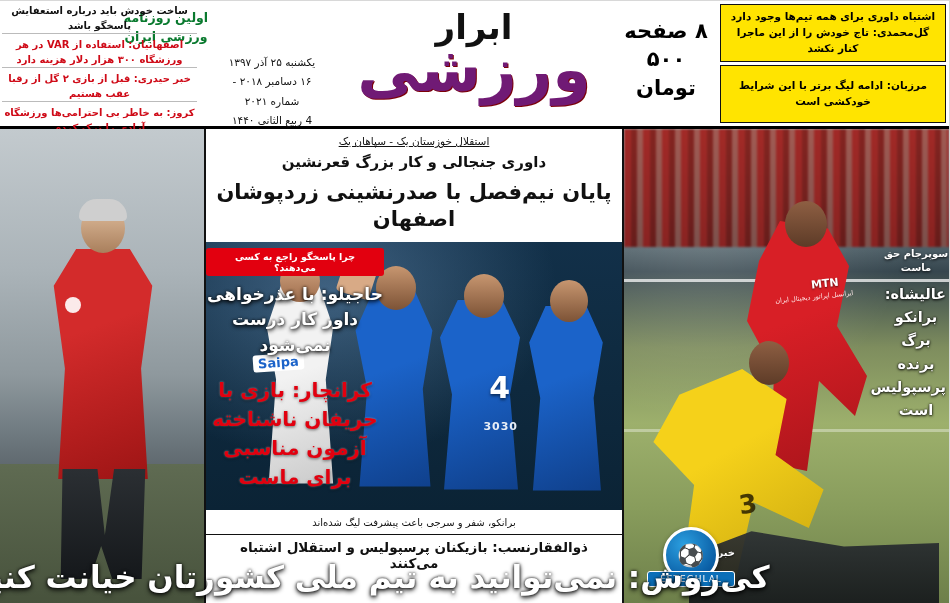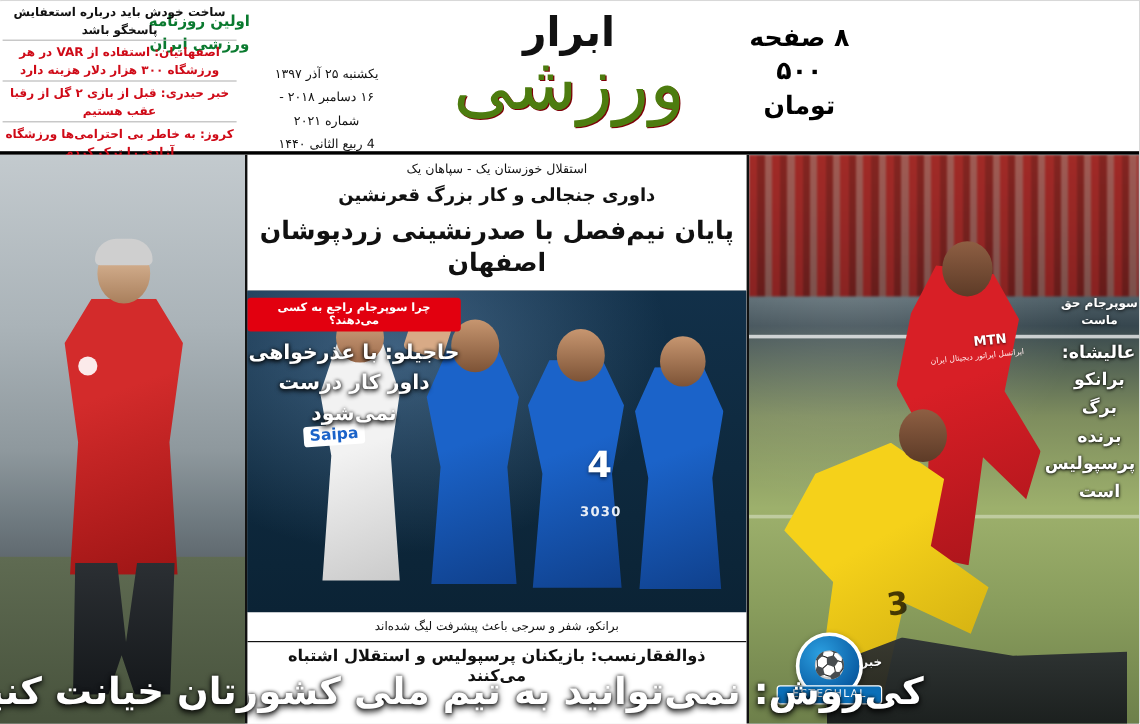--- a/index.html
+++ b/index.html
@@ -58,21 +58,21 @@
     width: 290px; height: 120px;
     text-align: center;
     direction: rtl;
   }
   .mh-logo .abrar {
     font-size: 34px; font-weight: bold; color: #111;
     letter-spacing: -1px;
     margin-top: 4px;
   }
   .mh-logo .varzeshi {
-    font-size: 62px; font-weight: normal; color: #4d7c0f;
+    font-size: 62px; font-weight: bold; color: #701a75;
     line-height: 0.92;
     letter-spacing: -3px;
     text-shadow: 1px 1px 0 #7d0008;
     margin-top: -6px;
   }
 
   .mh-date {
     position: absolute; top: 52px; right: 622px;
     width: 110px;
     text-align: center;
@@ -241,20 +241,21 @@
     position: absolute; top: 0; right: 325px;
     width: 420px; height: 475px;
     background: #ffffff;
     border-right: 2px solid #111;
     border-left: 2px solid #111;
     overflow: hidden;
   }
   .c-kicker {
     text-align: center; font-size: 10.5px; color: #111;
     padding-top: 6px;
+    text-decoration: underline;
   }
   .c-sub {
     text-align: center; font-size: 15px; font-weight: bold; color: #111;
     padding: 6px 6px 0;
   }
   .c-head {
     text-align: center; font-size: 21px; font-weight: bold; color: #111;
     padding: 8px 6px 8px;
     line-height: 1.3;
   }
@@ -416,20 +417,25 @@
     direction: rtl;
   }
 </style>
 </head>
 <body>
 
 <div class="page">
 
   <div class="masthead">
 
+    <div class="mh-left-col">
+      <div class="yellow-box">اشتباه داوری برای همه تیم‌ها وجود دارد
+گل‌محمدی: تاج خودش را از این ماجرا کنار نکشد</div>
+      <div class="yellow-box">مرزبان: ادامه لیگ برتر با این شرایط خودکشی است</div>
+    </div>
 
     <div class="mh-pages">
       <div class="big">۸ صفحه</div>
       <div class="big">۵۰۰ تومان</div>
     </div>
 
     <div class="mh-logo">
       <div class="abrar">ابرار</div>
       <div class="varzeshi">ورزشی</div>
     </div>
@@ -497,22 +503,23 @@
           <div class="bf-head h1"></div>
           <div class="blue-fig bf2"></div>
           <div class="bf-head h2"></div>
           <div class="num4">4</div>
           <div class="num3030">3030</div>
           <div class="blue-fig bf3"></div>
           <div class="bf-head h3"></div>
         </div>
 
         <div class="overlay-left">
-          <div class="ov-badge">چرا سوپرجام راجع به کسی می‌دهند؟</div>
+          <div class="ov-badge">چرا پاسخگو راجع به کسی می‌دهند؟</div>
           <div class="ov-white">حاجیلو: با عذرخواهی داور کار درست نمی‌شود</div>
+          <div class="ov-red">کرانچار: بازی با حریفان ناشناخته آزمون مناسبی برای ماست</div>
         </div>
       </div>
 
       <div class="c-caption">برانکو، شفر و سرجی باعث پیشرفت لیگ شده‌اند</div>
       <div class="c-foot">ذوالفقارنسب: بازیکنان پرسپولیس و استقلال اشتباه می‌کنند</div>
     </div>
 
     <div class="col-left">
       <div class="q-photo">
         <div class="q-grass"></div>

